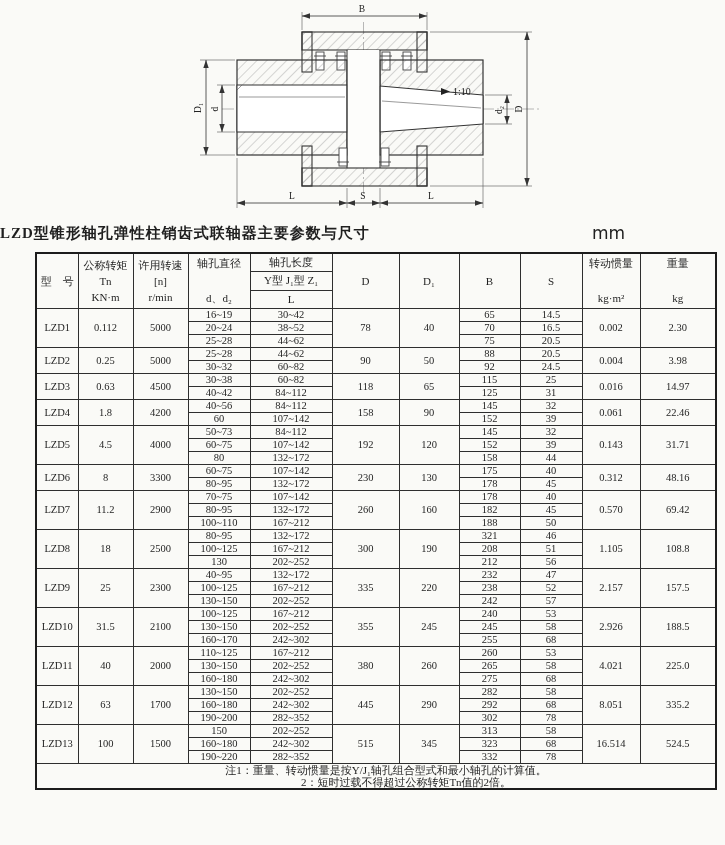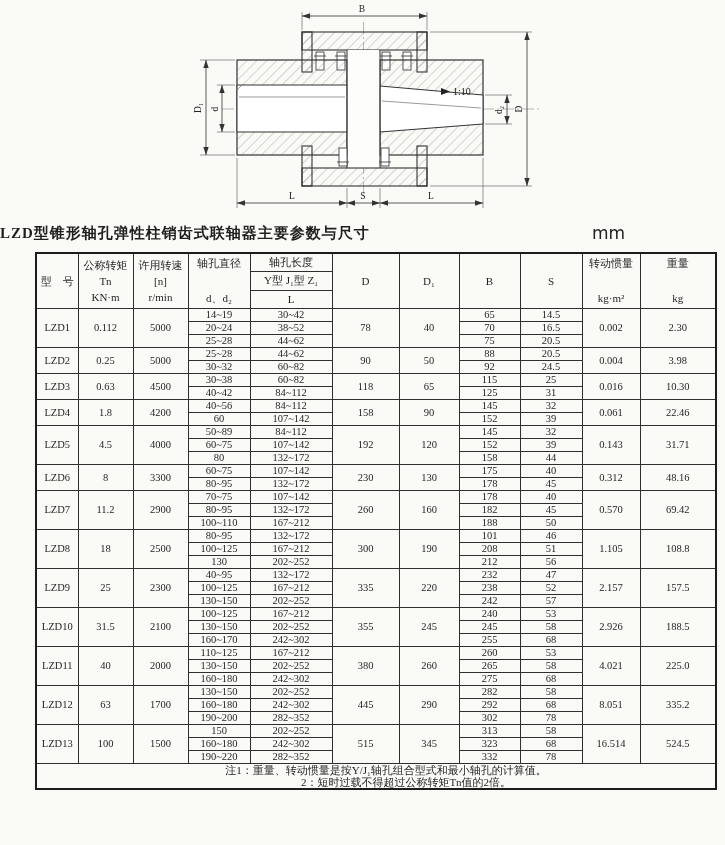--- a/index.html
+++ b/index.html
@@ -226,21 +226,21 @@
   </tr>
   <tr class="h">
     <td>L</td>
   </tr>
   </tbody>
   <tbody id="tbody">
       <tr>
         <td rowspan="3">LZD1</td>
         <td rowspan="3">0.112</td>
         <td rowspan="3">5000</td>
-        <td>14~19</td>
+        <td>16~19</td>
         <td>30~42</td>
         <td rowspan="3">78</td>
         <td rowspan="3">40</td>
         <td>65</td>
         <td>14.5</td>
         <td rowspan="3">0.002</td>
         <td rowspan="3">2.30</td>
       </tr>
       <tr>
         <td>20~24</td>
@@ -277,21 +277,21 @@
         <td rowspan="2">LZD3</td>
         <td rowspan="2">0.63</td>
         <td rowspan="2">4500</td>
         <td>30~38</td>
         <td>60~82</td>
         <td rowspan="2">118</td>
         <td rowspan="2">65</td>
         <td>115</td>
         <td>25</td>
         <td rowspan="2">0.016</td>
-        <td rowspan="2">10.30</td>
+        <td rowspan="2">14.97</td>
       </tr>
       <tr>
         <td>40~42</td>
         <td>84~112</td>
         <td>125</td>
         <td>31</td>
       </tr>
       <tr>
         <td rowspan="2">LZD4</td>
         <td rowspan="2">1.8</td>
@@ -308,21 +308,21 @@
       <tr>
         <td>60</td>
         <td>107~142</td>
         <td>152</td>
         <td>39</td>
       </tr>
       <tr>
         <td rowspan="3">LZD5</td>
         <td rowspan="3">4.5</td>
         <td rowspan="3">4000</td>
-        <td>50~89</td>
+        <td>50~73</td>
         <td>84~112</td>
         <td rowspan="3">192</td>
         <td rowspan="3">120</td>
         <td>145</td>
         <td>32</td>
         <td rowspan="3">0.143</td>
         <td rowspan="3">31.71</td>
       </tr>
       <tr>
         <td>60~75</td>
@@ -381,21 +381,21 @@
         <td>50</td>
       </tr>
       <tr>
         <td rowspan="3">LZD8</td>
         <td rowspan="3">18</td>
         <td rowspan="3">2500</td>
         <td>80~95</td>
         <td>132~172</td>
         <td rowspan="3">300</td>
         <td rowspan="3">190</td>
-        <td>101</td>
+        <td>321</td>
         <td>46</td>
         <td rowspan="3">1.105</td>
         <td rowspan="3">108.8</td>
       </tr>
       <tr>
         <td>100~125</td>
         <td>167~212</td>
         <td>208</td>
         <td>51</td>
       </tr>

